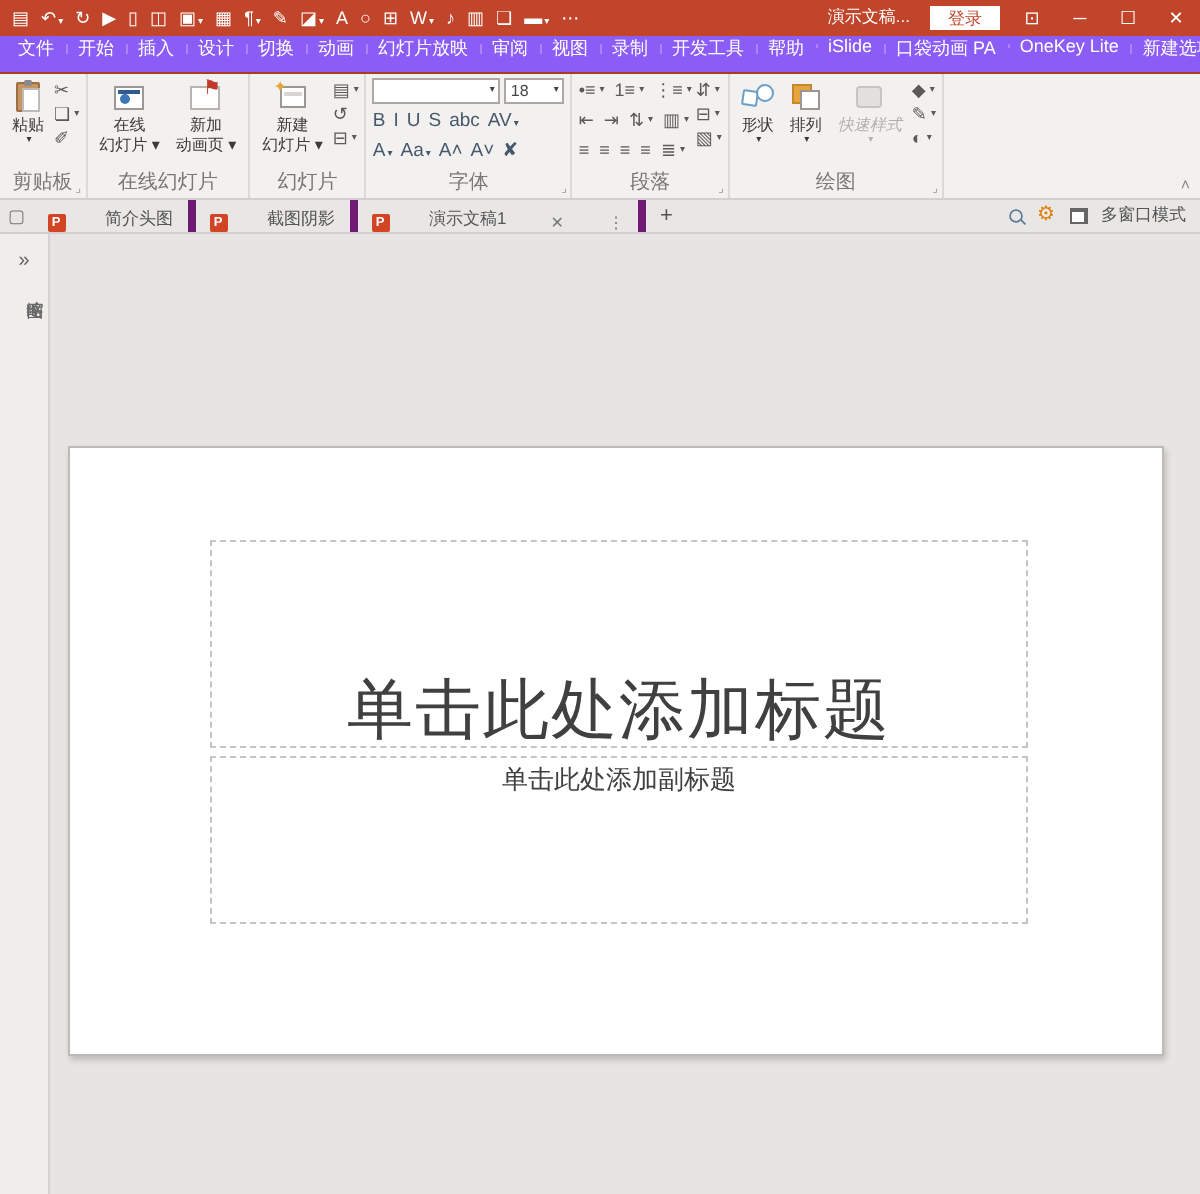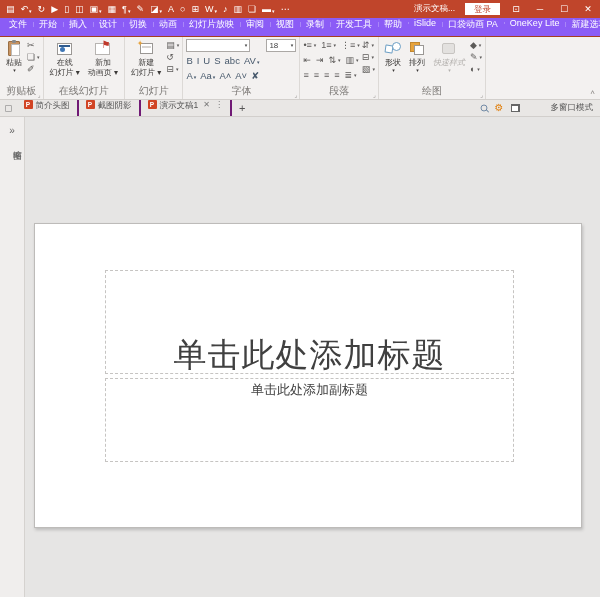--- a/index.html
+++ b/index.html
@@ -44,21 +44,21 @@
   .screen-ic{position:relative;width:15px;height:12px;background:#fff;border:1px solid #9a9794;}
   .screen-ic::before{content:'';position:absolute;left:1px;top:1px;right:1px;height:2.5px;background:#2F5B8F;}
   .screen-ic::after{content:'';position:absolute;left:2px;bottom:1.5px;width:5px;height:5px;border-radius:50%;background:#3F76B5;}
   .flag-ic{position:relative;width:15px;height:12px;background:#fff;border:1px solid #b7b4b1;}
   .flag-ic::after{content:'⚑';position:absolute;right:-1px;top:-5px;color:#C0392B;font-size:10px;}
   .newslide-ic{position:relative;width:13px;height:11px;background:#fff;border:1px solid #9a9794;}
   .newslide-ic::before{content:'';position:absolute;left:1.5px;top:1.5px;width:9px;height:2px;background:#d8d5d2;}
   .newslide-ic::after{content:'✦';position:absolute;left:-4px;top:-5px;color:#E7A33C;font-size:8px;}
   
   .fontrows{display:flex;flex-direction:column;gap:2px;}
-  .fr1{display:flex;gap:16px;}
+  .fr1{display:flex;gap:2px;}
   .combo{background:#fff;border:1px solid #ABA8A5;height:13px;display:flex;align-items:center;justify-content:space-between;font-size:8px;padding:0 2px;color:#444;}
   .fbtnrow{display:flex;gap:4px;align-items:center;font-size:9.5px;color:#46586b;height:13px;}
   .fb{cursor:default;display:flex;align-items:flex-end;line-height:1;}
   
   .pararows{display:flex;flex-direction:column;gap:3px;}
   .prow{display:flex;gap:5px;align-items:center;font-size:8.5px;color:#5c6e80;height:12px;}
   
   .shapes-ic{position:relative;width:16px;height:13px;}
   .shapes-ic .sq{position:absolute;left:0;top:3px;width:8px;height:8px;border:1.2px solid #6b9ec4;border-radius:1px;background:#fff;transform:rotate(8deg);}
   .shapes-ic .ci{position:absolute;right:0;top:0;width:9px;height:9px;border:1.2px solid #6b9ec4;border-radius:50%;background:#fff;}
@@ -66,31 +66,31 @@
   .arr-ic::before{content:'';position:absolute;left:0;top:0;width:8px;height:8px;background:#E7A33C;border:1px solid #c3882f;}
   .arr-ic::after{content:'';position:absolute;right:0;bottom:0;width:8px;height:8px;background:#fff;border:1px solid #9a9794;}
   .quick-ic{width:13px;height:11px;background:#e3e1df;border:1px solid #c7c4c1;border-radius:2px;}
   .mag{width:8px;height:8px;border:1.4px solid #5c7globals9;border:1.4px solid #5c7a99;border-radius:50%;position:relative;display:inline-block;}
   .mag::after{content:'';position:absolute;width:4px;height:1.4px;background:#5c7a99;transform:rotate(45deg);right:-3px;bottom:-1px;}
   .collapse{position:absolute;right:5px;bottom:2px;font-size:8px;color:#8a8784;}
 
   
   .doctabs{height:17px;background:#E9E7E5;display:flex;align-items:stretch;border-bottom:1px solid #D2CFCC;font-size:8.5px;color:#555;}
   .docico{display:flex;align-items:center;padding:0 4px;color:#777;font-size:9px;}
-  .dtab{display:flex;align-items:flex-start;gap:3px;padding:0 7px;border-right:2px solid #701a75;cursor:default;white-space:nowrap;}
+  .dtab{display:flex;align-items:flex-end;gap:20px;padding:0 7px;border-right:4px solid #701a75;cursor:default;white-space:nowrap;}
   .pplogo{width:9px;height:9px;background:#D14424;color:#fff;font-size:6.5px;font-weight:bold;display:flex;align-items:center;justify-content:center;border-radius:1px;flex:none;}
   .dclose,.dmenu{color:#777;font-size:8px;margin-left:2px;}
   .dclose:empty,.dmenu:empty{display:none;}
   .addtab{padding:0 7px;display:flex;align-items:center;font-size:11px;color:#555;}
   .dt-right{margin-left:auto;display:flex;align-items:center;gap:7px;padding-right:7px;}
   .gear{color:#E08010;font-size:10px;line-height:1;}
   .winstack{position:relative;width:9px;height:8px;display:inline-block;}
   .winstack::before{content:'';position:absolute;right:0;top:0;width:6.5px;height:5.5px;border:1px solid #666;background:#f5f5f5;}
   .winstack::after{content:'';position:absolute;left:0;bottom:0;width:6.5px;height:5.5px;border:1px solid #666;background:#fff;}
-  .mwlabel{font-size:8.5px;color:#555;margin-left:24px;}
+  .mwlabel{font-size:8.5px;color:#555;}
 
   
   .workspace{position:absolute;top:117px;left:0;right:0;bottom:0;background:#E6E5E4;}
   .thumbstrip{position:absolute;left:0;top:0;bottom:0;width:25px;background:#F0EEED;border-right:1px solid #D5D2CF;}
   .expand{color:#666;font-size:10px;text-align:center;padding-top:8px;cursor:default;}
   .vlabel{position:absolute;top:26px;left:0;width:100%;writing-mode:vertical-rl;text-orientation:upright;font-size:8.5px;color:#666;letter-spacing:1px;display:flex;justify-content:center;}
   .slide{position:absolute;left:34px;top:106px;width:548px;height:305px;background:#fff;border:1px solid #BDBBB9;box-shadow:1px 2px 3px rgba(0,0,0,.18);}
   .ph{position:absolute;border:1px dashed #C6C4C2;display:flex;justify-content:center;color:#404040;}
   .ph-title{left:70px;top:46px;width:409px;height:104px;align-items:flex-end;font-size:33px;line-height:1.05;font-weight:400;letter-spacing:1px;}
   .ph-sub{left:70px;top:154px;width:409px;height:84px;align-items:flex-start;font-size:13px;padding-top:2px;}

